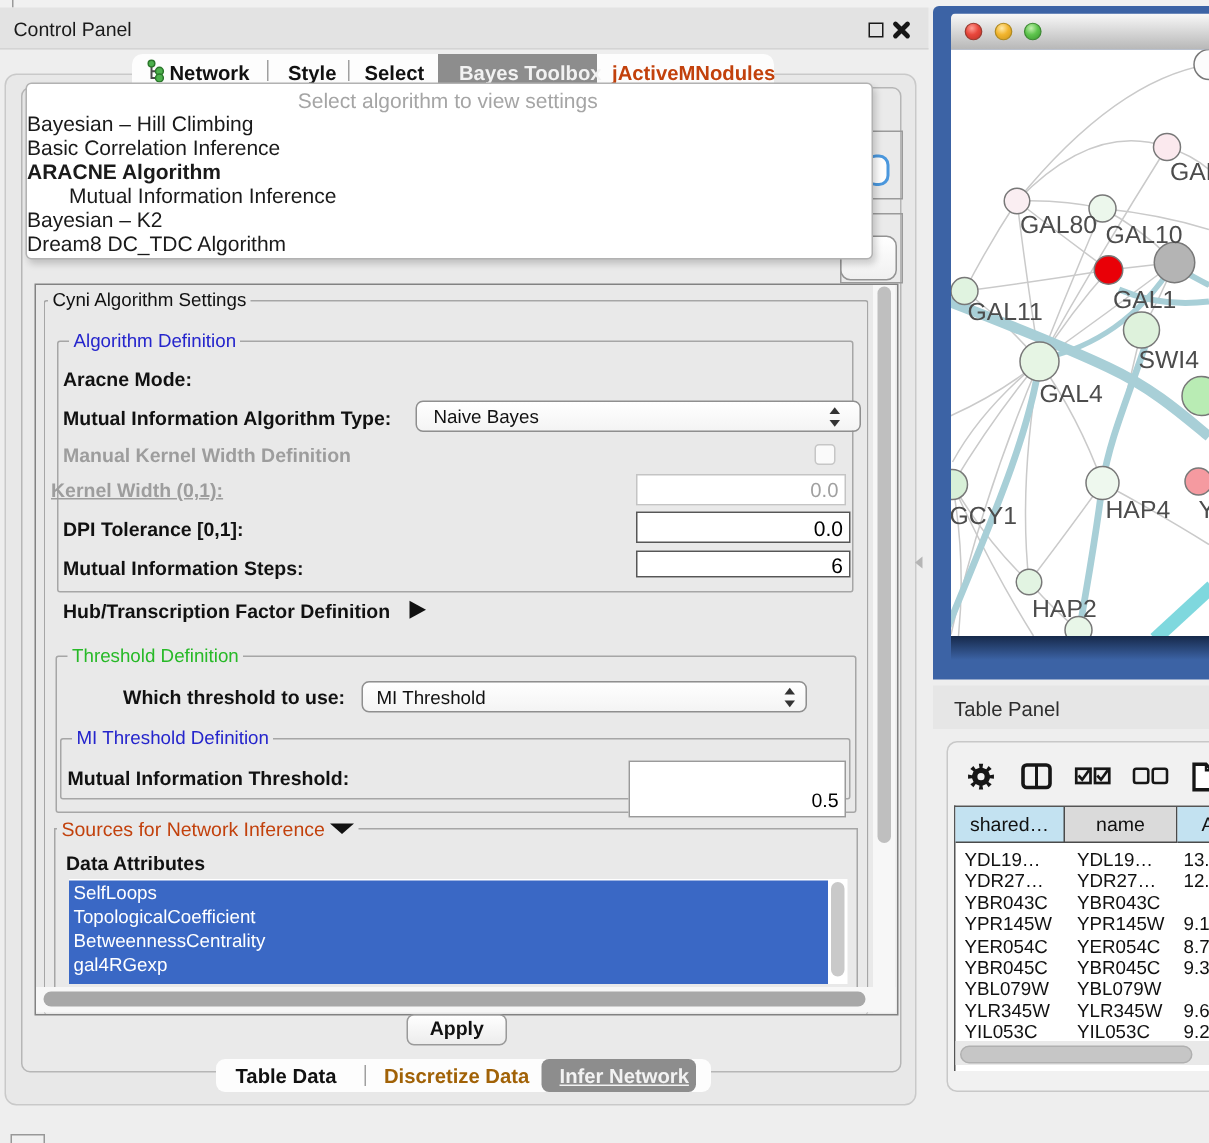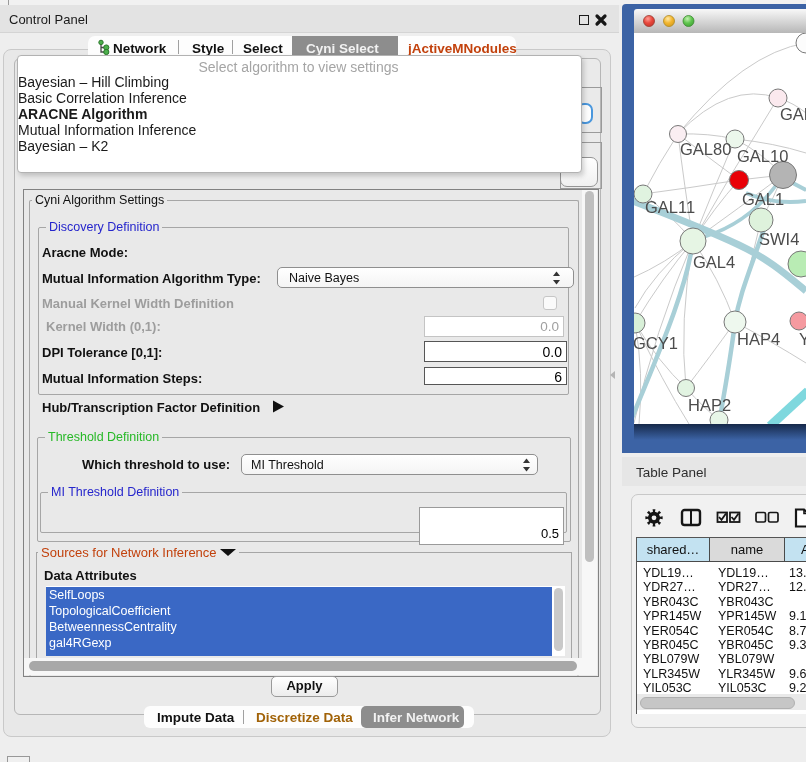--- a/index.html
+++ b/index.html
@@ -37,54 +37,54 @@
 <path d="M4 4 L4 13 L8.5 13 M4 8.5 L8.5 8.5" stroke="#4a4a4a" stroke-width="1.3" fill="none"></path>
 <circle cx="4" cy="3.4" r="2.2" fill="#4db04d" stroke="#2b772b"></circle>
 <circle cx="9.3" cy="8.5" r="2.6" fill="#4db04d" stroke="#2b772b"></circle>
 <circle cx="9.3" cy="13" r="2.6" fill="#4db04d" stroke="#2b772b"></circle>
 </svg>
 <div class="ab" style="left:113px;top:41px;font-size:13.5px;font-weight:600;color:#111;">Network</div>
 <div class="ab" style="left:178px;top:40px;width:1px;height:14px;background:#a0a0a0;"></div>
 <div class="ab" style="left:192px;top:41px;font-size:13.5px;font-weight:600;color:#111;">Style</div>
 <div class="ab" style="left:232px;top:40px;width:1px;height:14px;background:#a0a0a0;"></div>
 <div class="ab" style="left:243px;top:41px;font-size:13.5px;font-weight:600;color:#111;">Select</div>
-<div class="ab" style="left:306px;top:41px;font-size:13.5px;font-weight:600;color:#f2f2f2;">Cyni Select</div>
+<div class="ab" style="left:306px;top:41px;font-size:13.5px;font-weight:600;color:#f2f2f2;">Bayes Toolbox</div>
 <div class="ab" style="left:408px;top:41px;font-size:13.5px;font-weight:600;color:#c2410c;">jActiveMNodules</div>
 
 <div class="ab" style="left:560px;top:87px;width:40px;height:44px;border:1px solid #9a9a9a;"></div>
 <div class="ab" style="left:577px;top:103px;width:12px;height:17px;border:2.5px solid #4a97dd;border-radius:7px;background:#fdfdfd;"></div>
 <div class="ab" style="left:560px;top:142px;width:40px;height:45px;border:1px solid #9a9a9a;"></div>
 <div class="ab" style="left:560px;top:157px;width:36px;height:28px;border:1px solid #949494;border-radius:7px;background:linear-gradient(#fff,#f0f0f0);"></div>
 
 <div class="ab" style="left:23px;top:189px;width:574px;height:486px;background:#e9e9e9;border:1px solid #828282;"></div>
 
 <div class="ab" style="left:582px;top:190px;width:15px;height:485px;background:#f7f7f7;"></div>
 <div class="ab" style="left:584.5px;top:191px;width:9px;height:371px;background:#bfbfbf;border-radius:5px;"></div>
 
 <div class="ab" style="left:29px;top:200px;width:548px;height:475px;border:1px solid #a6a6a6;border-bottom:none;border-radius:2px;"></div>
 <div class="gtitle" style="left:32px;top:193px;color:#111;">Cyni Algorithm Settings</div>
 
 <div class="grp" style="left:38px;top:227px;width:529px;height:166px;"></div>
-<div class="gtitle" style="left:46px;top:220px;color:#2525cc;">Discovery Definition</div>
+<div class="gtitle" style="left:46px;top:220px;color:#2525cc;">Algorithm Definition</div>
 
 <div class="lbl" style="left:42px;top:245px;">Aracne Mode:</div>
 
 <div class="lbl" style="left:42px;top:271px;">Mutual Information Algorithm Type:</div>
 <div class="combo" style="left:277px;top:267px;width:295px;height:19px;">
       <span class="tx">Naive Bayes</span>
 <svg style="position:absolute;right:12px;top:2.5px;" width="9" height="14" viewBox="0 0 9 14">
         <path d="M4.5 0.5 L8 5 L1 5 Z" fill="#333"></path>
         <path d="M4.5 13.5 L8 9 L1 9 Z" fill="#333"></path>
       </svg>
     </div>
 
 <div class="dlbl" style="left:42px;top:296px;">Manual Kernel Width Definition</div>
 <div class="ab" style="left:543px;top:296px;width:12px;height:12px;border:1px solid #c6c6c6;border-radius:3px;background:#fafafa;"></div>
 
-<div class="dlbl" style="left:46px;top:319px;">Kernel Width (0,1):</div>
+<div class="dlbl" style="left:34px;top:319px;text-decoration:underline;">Kernel Width (0,1):</div>
 <div class="fld" style="left:424px;top:316px;width:134px;height:17px;border:1px solid #c4c4c4;color:#a0a0a0;padding-right:4px;padding-top:2px;font-size:13.5px;">0.0</div>
 
 <div class="lbl" style="left:42px;top:345px;">DPI Tolerance [0,1]:</div>
 <div class="fld" style="left:424px;top:341px;width:137px;height:17px;border:1.5px solid #565656;padding-right:4px;padding-top:2px;font-size:14px;">0.0</div>
 
 <div class="lbl" style="left:42px;top:371px;">Mutual Information Steps:</div>
 <div class="fld" style="left:424px;top:367px;width:137px;height:15px;border:1.5px solid #565656;padding-right:4px;padding-top:1px;font-size:14px;">6</div>
 
 <div class="lbl" style="left:42px;top:400px;">Hub/Transcription Factor Definition</div>
 <svg class="ab" style="left:270px;top:400px;" width="16" height="13" viewBox="0 0 16 13">
@@ -98,52 +98,54 @@
 <div class="combo" style="left:241px;top:454px;width:295px;height:19px;">
       <span class="tx" style="left:9px;">MI Threshold</span>
 <svg style="position:absolute;right:6px;top:2.5px;" width="9" height="14" viewBox="0 0 9 14">
         <path d="M4.5 0.5 L8 5 L1 5 Z" fill="#333"></path>
         <path d="M4.5 13.5 L8 9 L1 9 Z" fill="#333"></path>
       </svg>
     </div>
 
 <div class="grp" style="left:40px;top:492px;width:525px;height:39px;"></div>
 <div class="gtitle" style="left:48px;top:485px;color:#2525cc;">MI Threshold Definition</div>
+<div class="lbl" style="left:45px;top:511px;">Mutual Information Threshold:</div>
 <div class="fld" style="left:419px;top:507px;width:139px;height:18px;border:1.5px solid #9a9a9a;padding-right:4px;padding-top:18px;">0.5</div>
 
 <div class="ab" style="left:36px;top:552px;width:534px;height:106px;border:1px solid #a6a6a6;border-bottom:none;"></div>
 <div class="gtitle" style="left:38px;top:545px;color:#c2410c;font-size:13px;">Sources for Network Inference <span style="display:inline-block;width:0;height:0;border-left:8.5px solid transparent;border-right:8.5px solid transparent;border-top:7.5px solid #111;vertical-align:1px;"></span></div>
 <div class="lbl" style="left:44px;top:568px;">Data Attributes</div>
 
 <div class="ab" style="left:46px;top:586px;width:519px;height:70px;background:#ffffff;"></div>
 <div class="ab" style="left:46px;top:587px;width:506px;height:69px;background:#3a68c5;"></div>
 <div class="ab" style="left:49px;top:587px;font-size:12.5px;color:#fff;line-height:16px;">SelfLoops<br>TopologicalCoefficient<br>BetweennessCentrality<br>gal4RGexp</div>
 <div class="ab" style="left:553.5px;top:588px;width:9.5px;height:63px;background:#c9c9c9;border-radius:5px;"></div>
 
 <div class="ab" style="left:24px;top:658px;width:573px;height:17px;background:#f7f7f7;"></div>
 <div class="ab" style="left:29px;top:661px;width:548px;height:10px;background:#a8a8a8;border-radius:5px;"></div>
 
 <div class="ab" style="left:271px;top:676px;width:65px;height:18px;background:linear-gradient(#ffffff,#ececec);border:1px solid #9a9a9a;border-radius:5px;text-align:center;font-size:13px;font-weight:600;color:#111;padding-top:1px;">Apply</div>
 
 <div class="ab" style="left:144px;top:706px;width:330px;height:22px;background:#fdfdfd;border-radius:6px;"></div>
 <div class="ab" style="left:361px;top:706px;width:103px;height:22px;background:#8d8d8d;border-radius:5px;"></div>
-<div class="ab" style="left:157px;top:710px;font-size:13.5px;font-weight:600;color:#111;">Impute Data</div>
+<div class="ab" style="left:157px;top:710px;font-size:13.5px;font-weight:600;color:#111;">Table Data</div>
 <div class="ab" style="left:243px;top:710px;width:1px;height:14px;background:#a0a0a0;"></div>
 <div class="ab" style="left:256px;top:710px;font-size:13.5px;font-weight:600;color:#a16207;">Discretize Data</div>
-<div class="ab" style="left:373px;top:710px;font-size:13.5px;font-weight:600;color:#f2f2f2;">Infer Network</div>
+<div class="ab" style="left:373px;top:710px;font-size:13.5px;font-weight:600;color:#f2f2f2;text-decoration:underline;">Infer Network</div>
 
 <div class="ab" style="left:7px;top:756px;width:21px;height:12px;background:#f0f0f0;border:1.5px solid #989898;"></div>
 
 <div class="ab" style="left:17px;top:55px;width:563px;height:116px;background:#ffffff;border:1px solid #b2b2b2;border-radius:4px;box-shadow:2px 3px 5px rgba(0,0,0,0.18);"></div>
 <div class="ab" style="left:17px;top:59px;width:563px;text-align:center;font-size:14px;color:#a5a5a5;">Select algorithm to view settings</div>
 <div class="ditem" style="top:74px;text-align:right;">Bayesian – Hill Climbing</div>
 <div class="ditem" style="top:90px;">Basic Correlation Inference</div>
 <div class="ditem b" style="top:106px;">ARACNE Algorithm</div>
-<div class="ditem" style="top:122px;">Mutual Information Inference</div>
+<div class="ditem" style="top:122px;padding-left:28px;">Mutual Information Inference</div>
 <div class="ditem" style="top:138px;">Bayesian – K2</div>
+<div class="ditem" style="top:154px;">Dream8 DC_TDC Algorithm</div>
 
 <div class="ab" style="left:622px;top:4px;width:184px;height:449px;background:#3c63a5;border-radius:4px 0 0 0;"></div>
 <div class="ab" style="left:634px;top:424px;width:172px;height:16px;background:linear-gradient(#16294a,#3c63a5);"></div>
 
 <div class="ab" style="left:634px;top:9px;width:172px;height:24px;background:linear-gradient(#f8f8f8,#b7b7b7);border-radius:3px 0 0 0;border-bottom:1px solid #5f5f5f;"></div>
 <svg class="ab" style="left:640px;top:13px;" width="60" height="16" viewBox="0 0 60 16">
 <defs>
 <radialGradient id="rg" cx="0.4" cy="0.3" r="0.8">
           <stop offset="0" stop-color="#ff9d94"></stop>
           <stop offset="0.5" stop-color="#e8473c"></stop>

